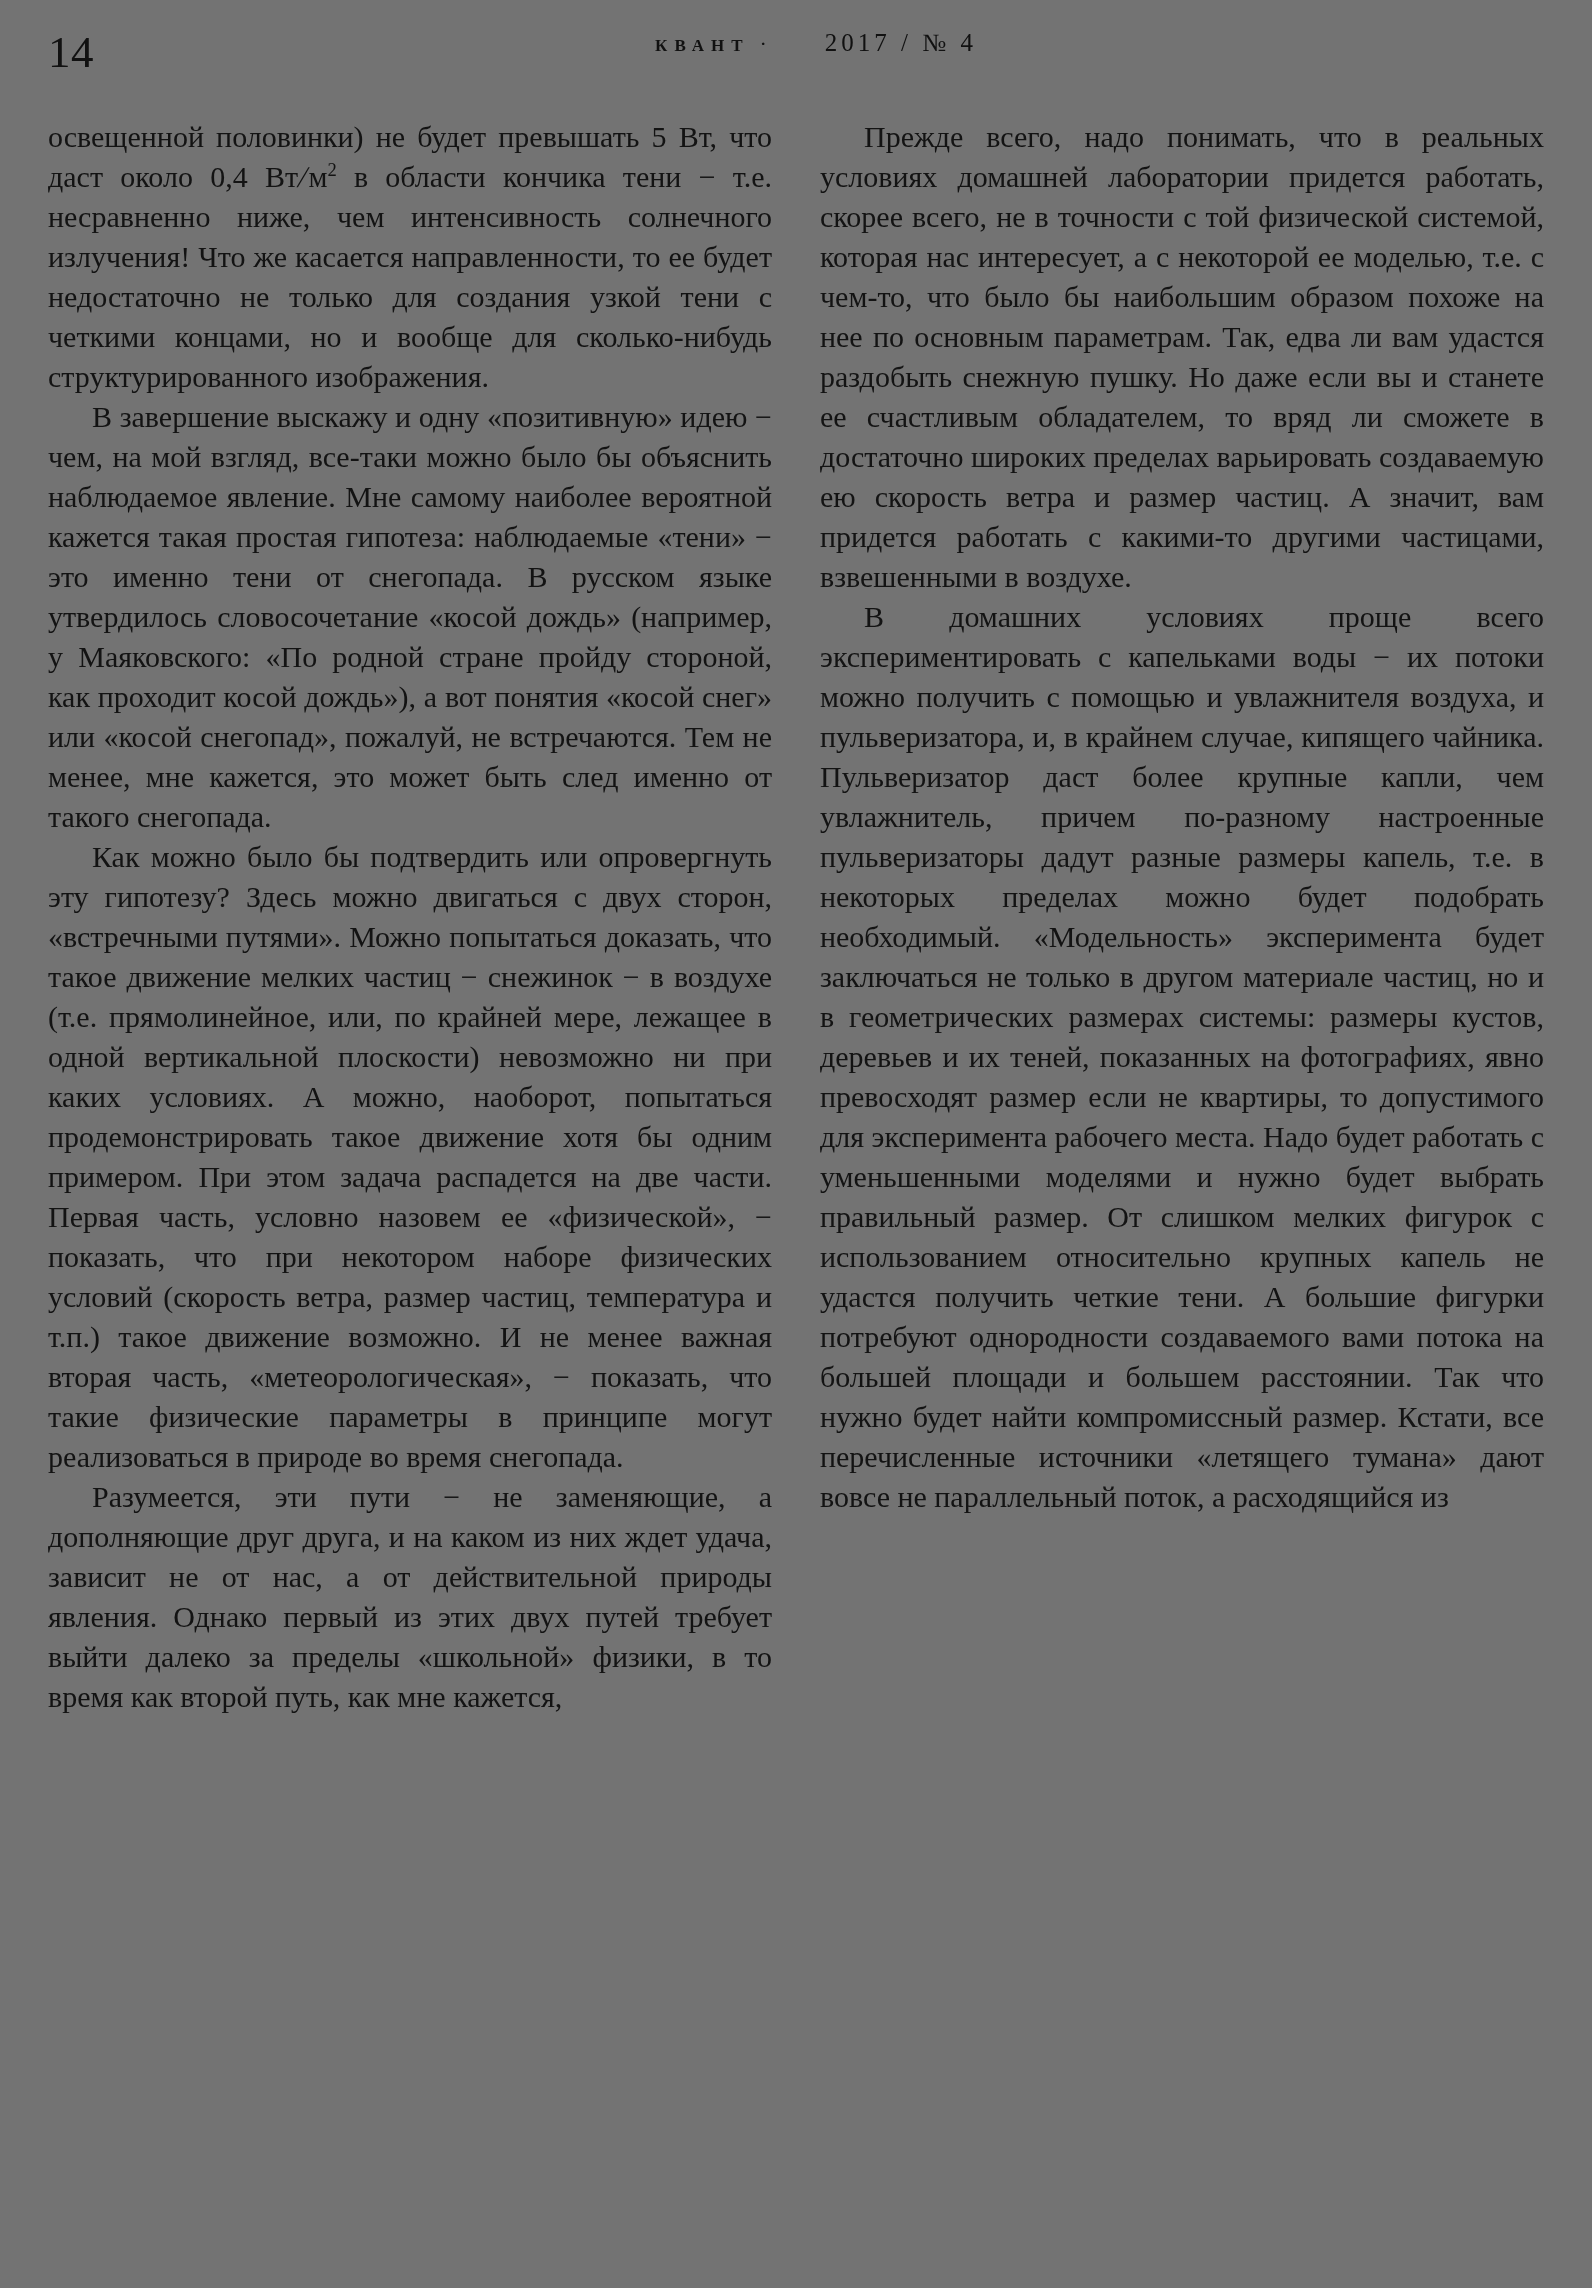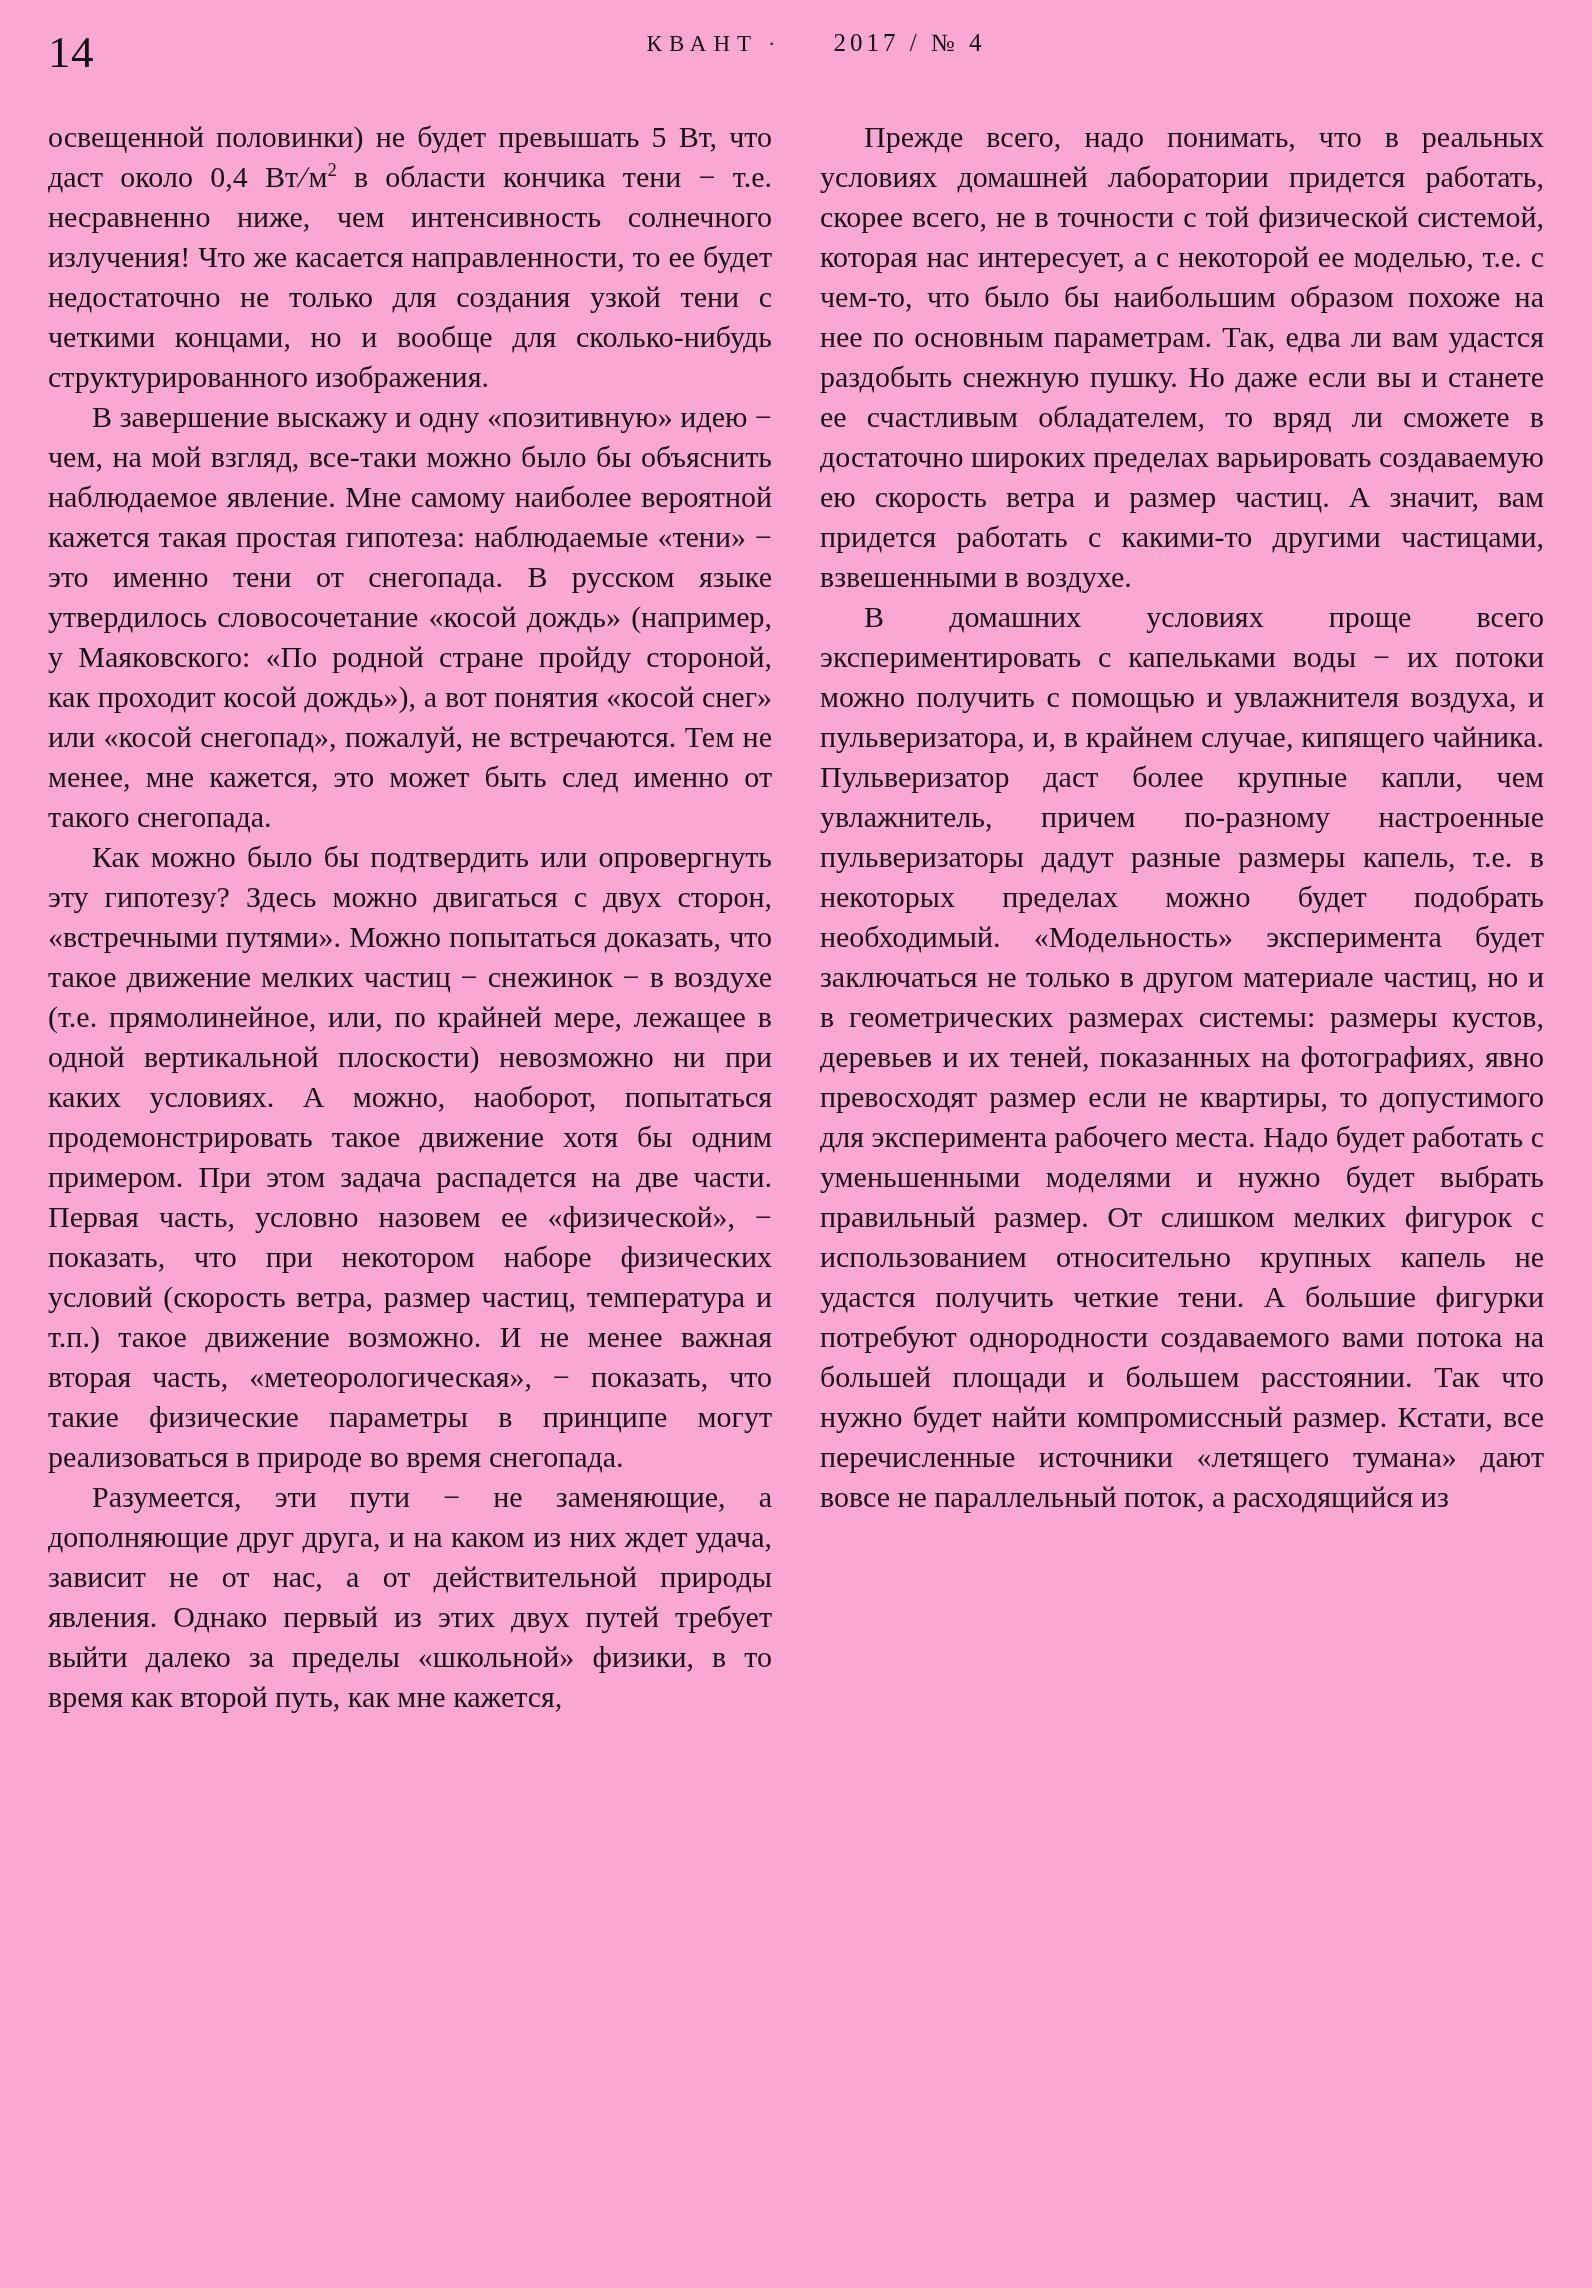--- a/index.html
+++ b/index.html
@@ -5,21 +5,21 @@
   html, body {
     margin: 0;
     padding: 0;
     background: #ffffff;
   }
 
   .page {
     position: relative;
     width: 1592px;
     height: 2289px;
-    background: #f9a8d4;
+    background: #737373;
     box-sizing: border-box;
     padding: 0;
     overflow: hidden;
     font-family: "Liberation Serif", "DejaVu Serif", serif;
     color: #121212;
   }
 
   
   .running-head {
     position: absolute;
@@ -44,23 +44,23 @@
     left: 0;
     right: 0;
     text-align: center;
     font-size: 25px;
     line-height: 1;
     color: #111111;
     white-space: nowrap;
   }
 
   .head-journal {
-    font-weight: normal;
+    font-weight: bold;
     letter-spacing: 7px;
-    font-size: 23px;
+    font-size: 17px;
     margin-left: 40px;
   }
 
   .head-sep {
     letter-spacing: 0;
     padding: 0 10px;
     font-size: 22px;
   }
 
   .head-issue {

